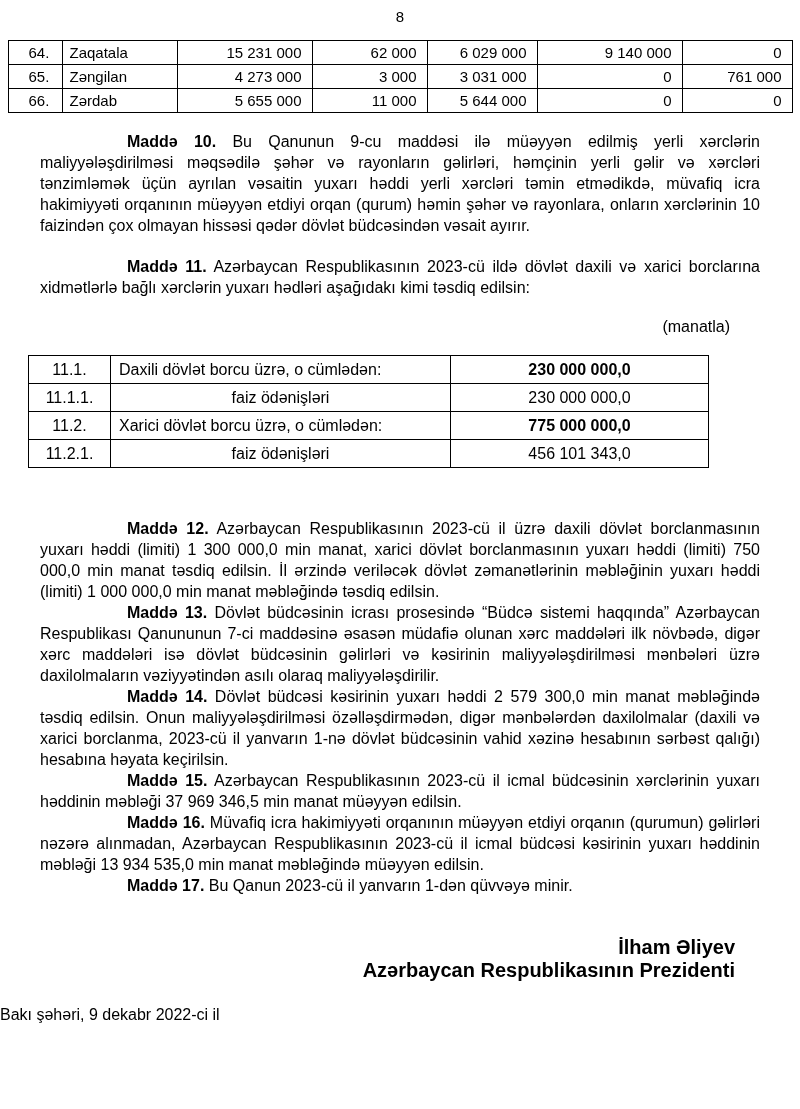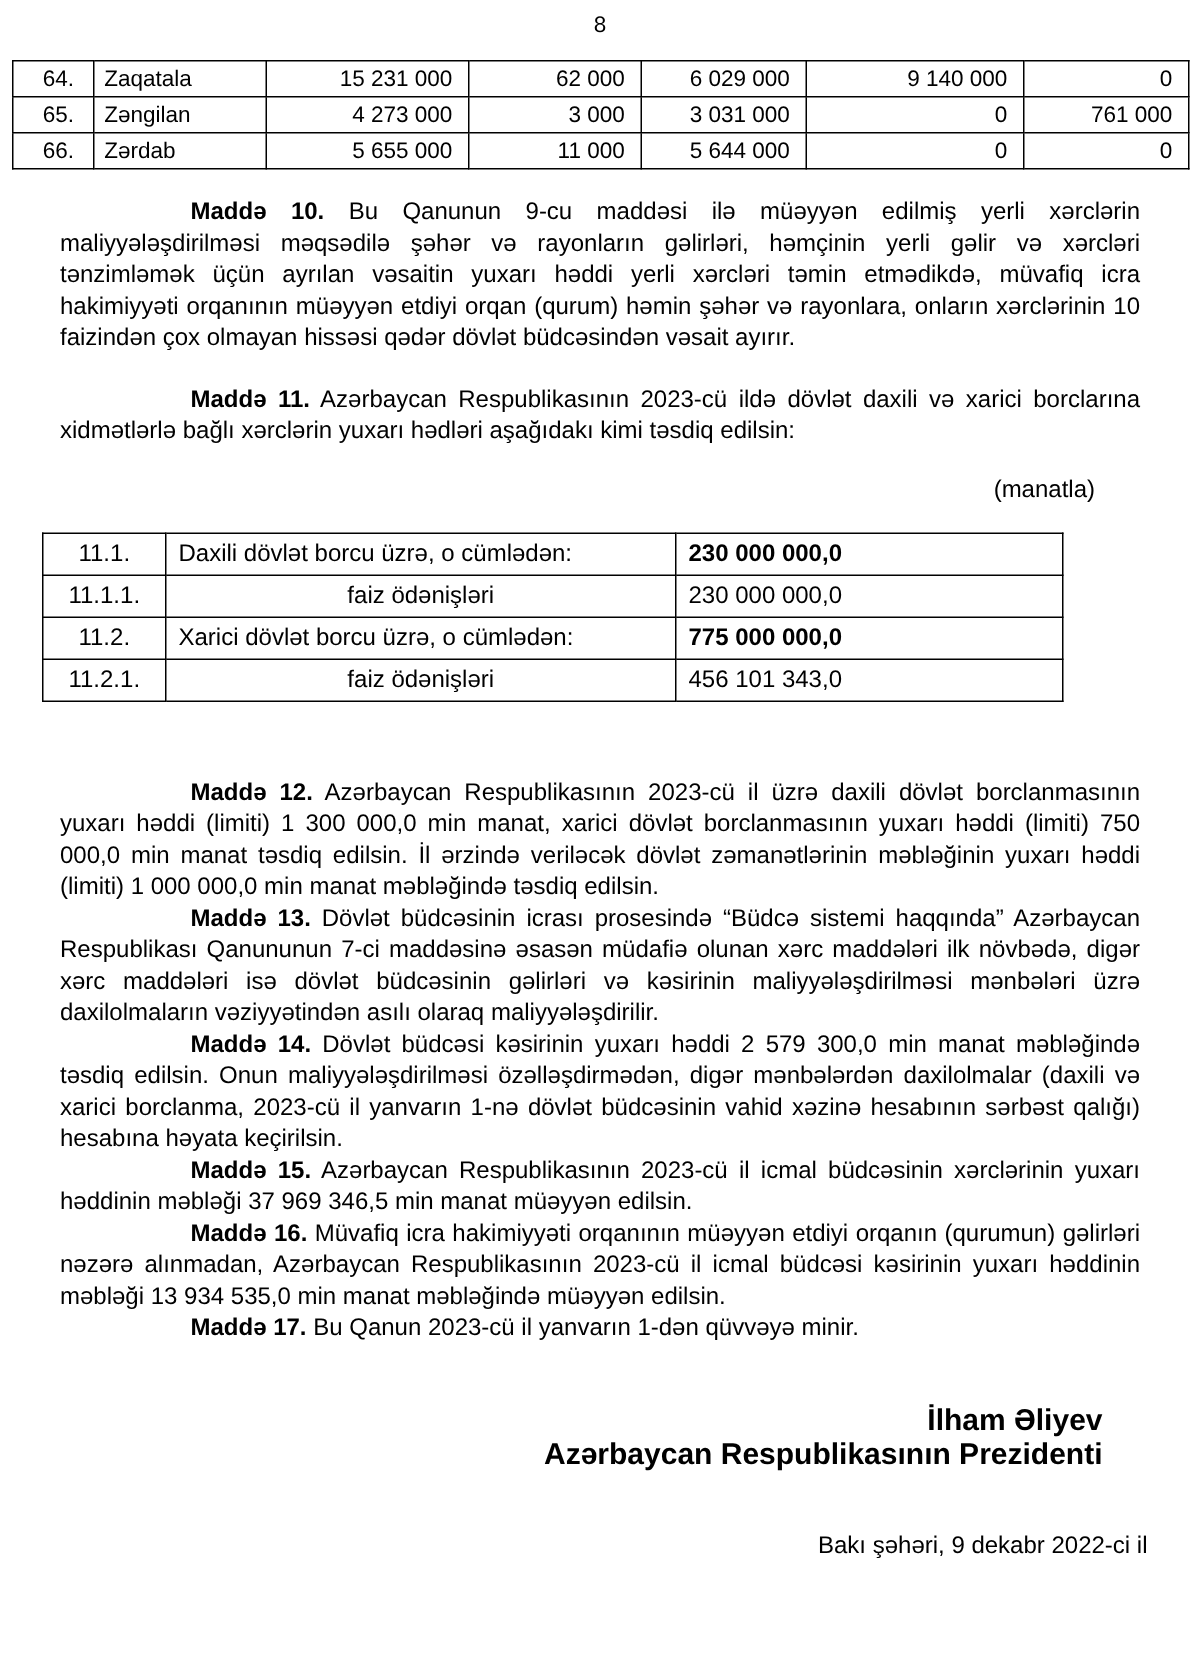--- a/index.html
+++ b/index.html
@@ -32,26 +32,26 @@
   .m-top20 { margin-top:20px; }
   .m-top50 { margin-top:50px; }
 
   .manatla { text-align:right; padding-right:70px; font-size:16px; margin-top:20px; margin-bottom:19px; }
 
   
   .debt-table { margin-left:28px; width:680px; font-size:16px; }
   .debt-table td { border:1px solid #000; padding:3px 8px; height:28px; vertical-align:middle; }
   .debt-table .col-dno  { width:82px; text-align:center; }
   .debt-table .col-desc { width:340px; text-align:left; }
-  .debt-table .col-amt  { width:258px; text-align:left; }
+  .debt-table .col-amt  { width:258px; text-align:center; }
   .debt-table tr.main .col-amt { font-weight:bold; }
   .debt-table tr.sub  .col-desc { text-align:center; }
 
   .signature { margin-top:40px; text-align:right; padding-right:65px; font-size:20px; font-weight:bold; line-height:23px; }
-  .date-line { margin-top:40px; text-align:right; padding-right:35px; font-size:16px; }
+  .date-line { margin-top:24px; text-align:left; padding-right:35px; font-size:16px; }
 </style>
 </head>
 <body>
 
 <div class="page">
 
   <div class="page-number">8</div>
 
   <table class="regions-table">
     <tbody>

